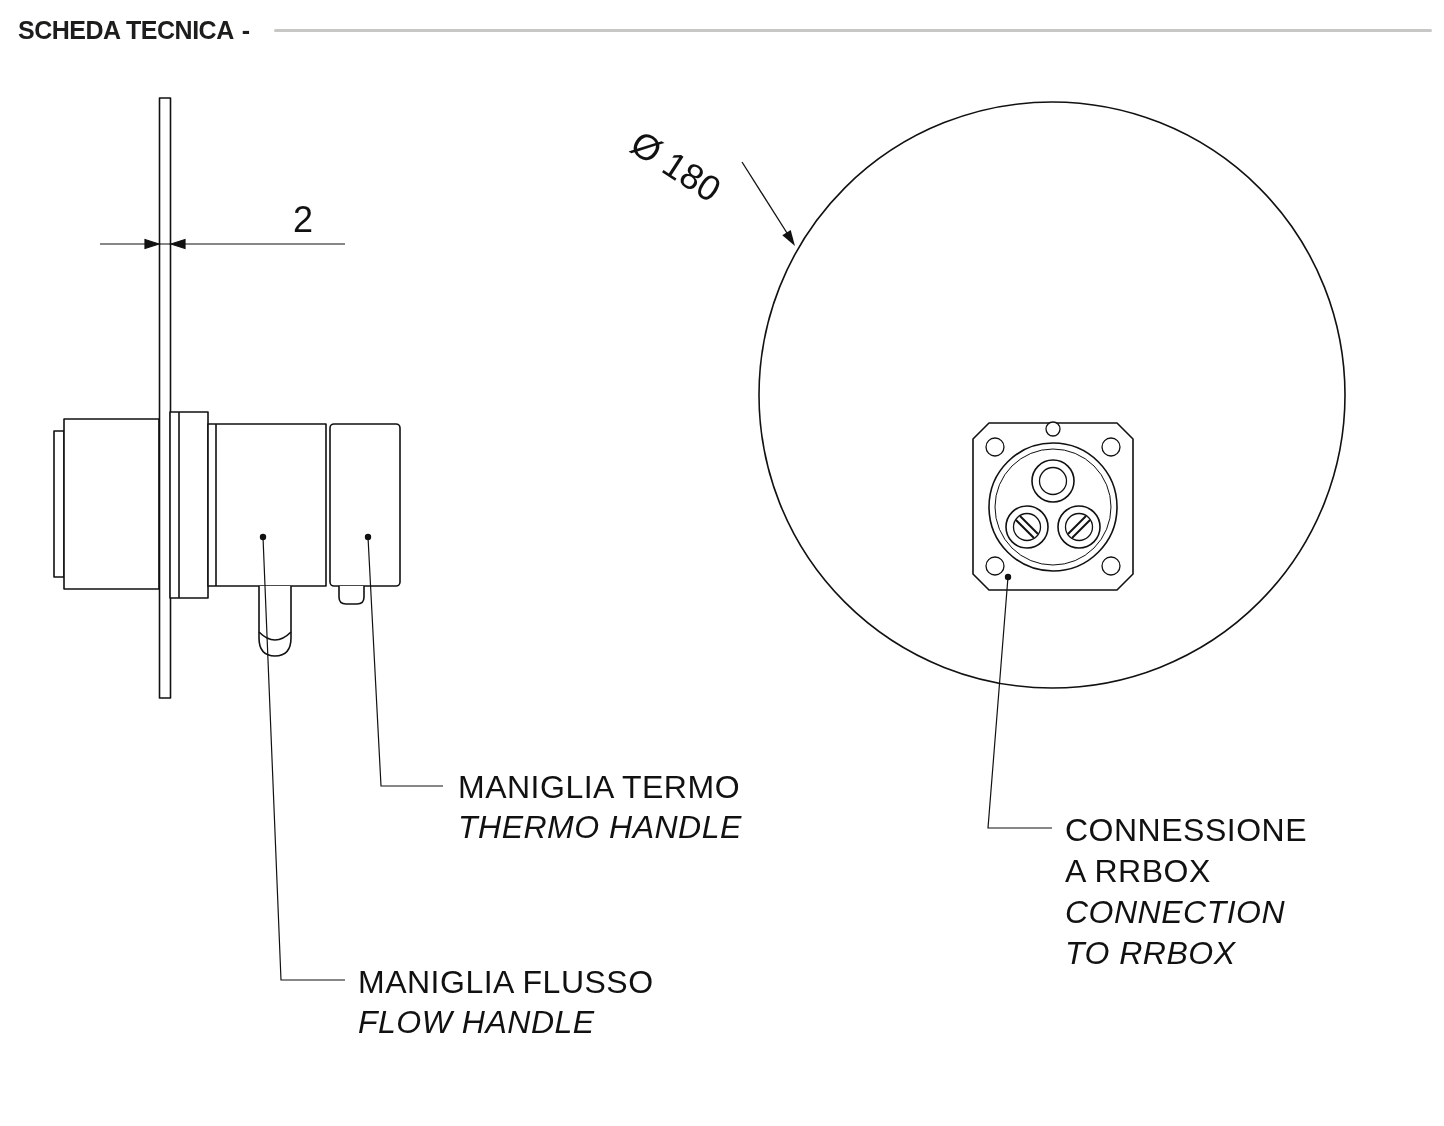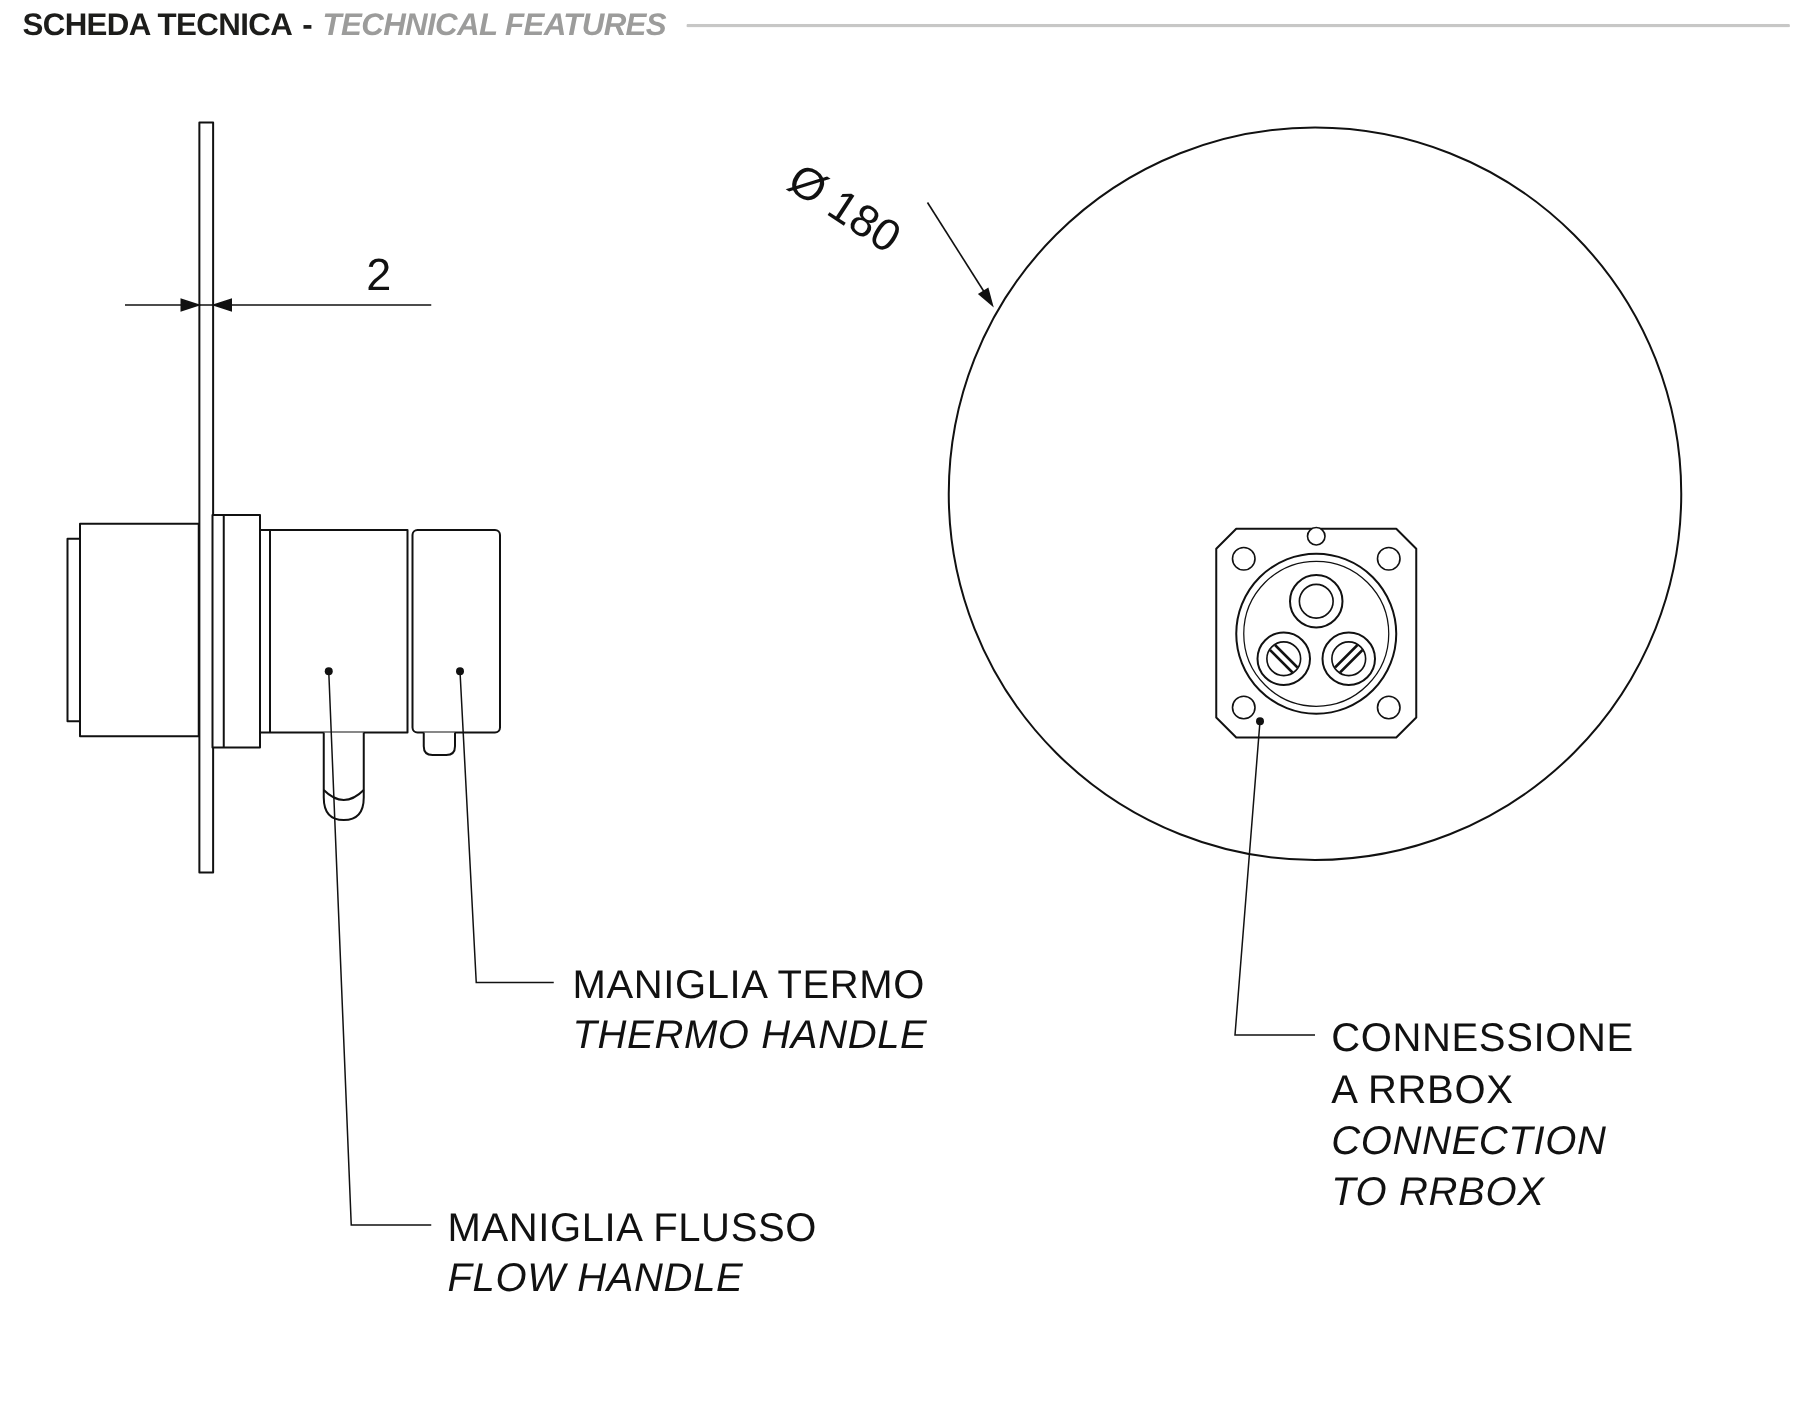--- a/index.html
+++ b/index.html
@@ -1,21 +1,21 @@
 <!DOCTYPE html>
 <html><head>
 <meta charset="utf-8">
 <style>
   html, body { margin:0; padding:0; background:#ffffff; }
   body {
     width:1444px; height:1126px; position:relative; overflow:hidden;
     font-family:"Liberation Sans", sans-serif;
   }
   .header {
-    position:absolute; top:6px; left:18px; right:12px;
+    position:absolute; top:16px; left:18px; right:12px;
     display:flex; align-items:center; z-index:2; white-space:nowrap;
   }
   .t-it {
     font-weight:bold; font-size:25px; color:#1d1d1b; letter-spacing:-0.5px;
   }
   .t-sep {
     font-weight:bold; font-size:25px; color:#1d1d1b; margin:0 8px 0 8px;
   }
   .t-en {
     font-weight:bold; font-style:italic; font-size:25px; color:#9c9c9b; letter-spacing:-0.5px;
@@ -27,21 +27,20 @@
   .lbl  { font-size:32px; fill:#111111; letter-spacing:0.5px; }
   .lbl-i{ font-size:32px; fill:#111111; letter-spacing:0.5px; font-style:italic; }
   .dim  { font-size:36px; fill:#111111; }
 </style>
 </head>
 <body>
 
 <div class="header">
   <span class="t-it">SCHEDA TECNICA</span>
   <span class="t-sep">-</span>
-  <span class="t-en">TECHNICAL FEATURES</span>
   <span class="rule"></span>
 </div>
 
 <svg class="drawing" width="1444" height="1126" viewBox="0 0 1444 1126">
 
   <g stroke="#111111" stroke-width="1.6" fill="#ffffff" stroke-linejoin="round">
 
     <rect x="54" y="431" width="10" height="146"></rect>
     <rect x="64" y="419" width="95" height="170"></rect>
 

